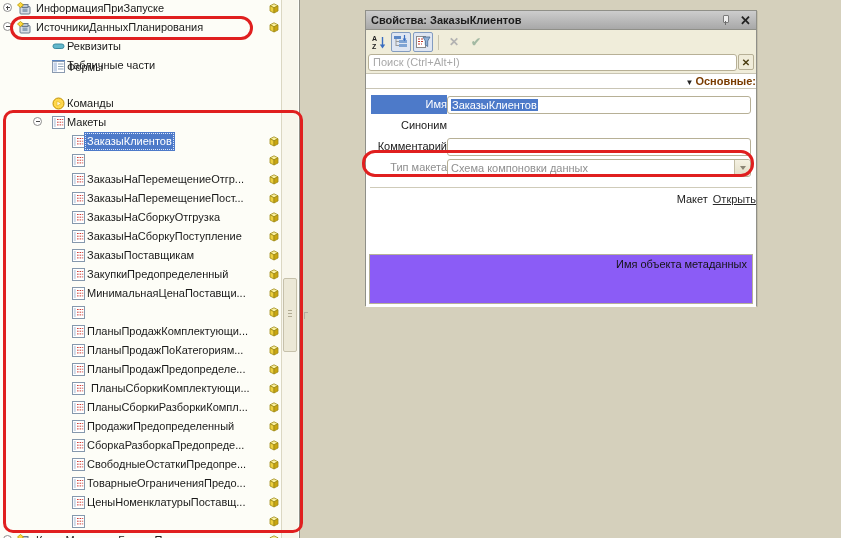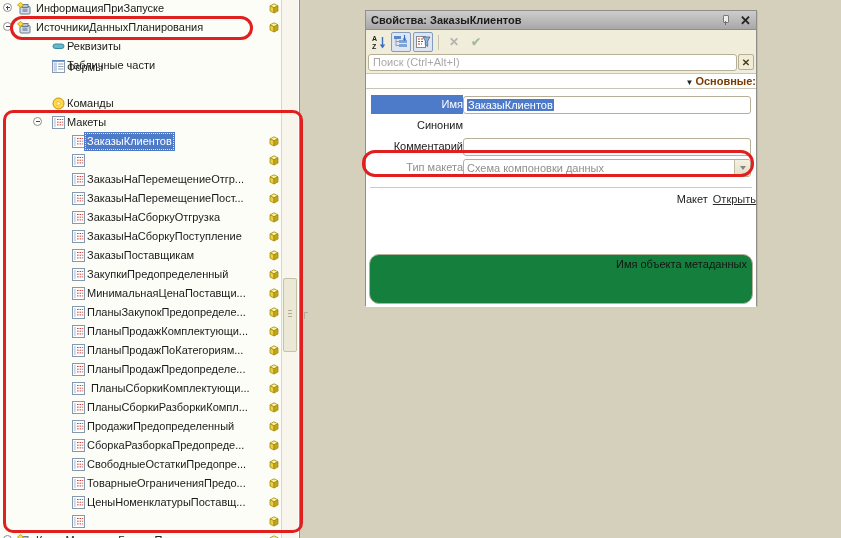--- a/index.html
+++ b/index.html
@@ -49,33 +49,33 @@
   .props-search { height:20px; display:flex; align-items:center; padding:0 2px 2px 2px; }
   .props-search input { flex:1; height:17px; border:1px solid #b7b096; border-radius:3px; padding:0 4px; font:11px "Liberation Sans",sans-serif; color:#333; background:#fff; outline:none; }
   .props-search input::placeholder { color:#a8a8a8; }
   .search-clear { width:16px; height:16px; margin-left:1px; background:#f0ecd9; border:1px solid #b7b096; border-radius:2px; display:flex; align-items:center; justify-content:center; font-size:10px; font-weight:bold; color:#4a3c10; }
 
   .props-body { position:relative; height:234px; background:#fff; border-top:1px solid #c9c5b3;text-align:right; }
   .cat-header { height:15px; line-height:15px; padding-left:3px; font-weight:bold; color:#7a3c00; border-bottom:1px solid #c9c5b5; }
   .cat-header .tri { color:#222; font-size:8px; margin-right:2px; }
   .prows { margin-top:5px; }
   .prow { height:21px; display:flex; align-items:center; padding:0 5px; }
-  .plabel { width:92px; height:19px; line-height:19px; padding-left:4px; flex:none; }
+  .plabel { width:76px; height:19px; line-height:19px; padding-left:4px; flex:none; }
   .plabel.sel { background:#4d7ac9; color:#fff; }
   .plabel.dis { color:#8f8f8f; }
   .pfield { flex:1; height:18px; border:1px solid #b7b096; border-radius:3px; background:#fff; display:flex; align-items:center; padding-left:3px; overflow:hidden; position:relative; }
   .pfield .seltext { background:#4d7ac9; color:#fff; padding:0 1px; }
   .pfield.dis { color:#8f8f8f; }
   .combo-btn { position:absolute; right:0; top:0; bottom:0; width:16px; background:linear-gradient(#f4f1e2,#e2ddc6); border-left:1px solid #c2bca4; border-radius:0 2px 2px 0; display:flex; align-items:center; justify-content:center; }
   .combo-arrow { width:0; height:0; border-left:3.5px solid transparent; border-right:3.5px solid transparent; border-top:4px solid #8a8474; }
 
   .psep { border-top:1px solid #cfcbb9; margin:9px 4px 0 4px; }
   .layout-row { margin:5px 0 0 6px; }
   .layout-row .lnk { color:#2b2b2b; text-decoration:underline; margin-left:5px; cursor:pointer; }
-  .desc-box { position:absolute; left:3px; right:3px; bottom:3px; height:50px; background:#15803d; border:1px solid #b6b198; border-radius:10px; padding:3px 5px; color:#141414; }
+  .desc-box { position:absolute; left:3px; right:3px; bottom:3px; height:50px; background:#8b5cf6; border:1px solid #b6b198; border-radius:0; padding:3px 5px; color:#141414; }
 
   svg { display:block; }
 </style>
 </head>
 <body>
 
 <div>
 
   <div class="tree-pane">
     <div id="tree-rows">
@@ -344,21 +344,20 @@
         <div class="trow" style="top: 303px;">
           <span class="ticon" style="left:72px">
             <svg width="13" height="13" viewBox="0 0 13 13">
               <rect x="0.5" y="0.5" width="12" height="12" fill="#fff" stroke="#8598ad"></rect>
               <rect x="1.8" y="2" width="2" height="9" fill="#cdd8e6"></rect>
               <line x1="5" y1="3.5" x2="11.2" y2="3.5" stroke="#cc3a33" stroke-dasharray="1.6,1"></line>
               <line x1="5" y1="6.2" x2="11.2" y2="6.2" stroke="#cc3a33" stroke-dasharray="1.6,1"></line>
               <line x1="5" y1="8.9" x2="11.2" y2="8.9" stroke="#cc3a33" stroke-dasharray="1.6,1"></line>
             </svg>
           </span>
-          <span class="tlabel" style="left:84px">ПланыЗакупокПредопределе...</span>
           <span class="cube">
             <svg width="12" height="12" viewBox="0 0 12 12">
               <polygon points="2,3.8 6,1.8 10,3.8 6,5.8" fill="#f9ef9e" stroke="#a08c1a" stroke-width="0.8"></polygon>
               <polygon points="2,3.8 6,5.8 6,11 2,9" fill="#eccf3f" stroke="#a08c1a" stroke-width="0.8"></polygon>
               <polygon points="6,5.8 10,3.8 10,9 6,11" fill="#c8a50f" stroke="#a08c1a" stroke-width="0.8"></polygon>
             </svg>
           </span>
         </div>
         <div class="trow" style="top: 322px;">
           <span class="ticon" style="left:72px">

